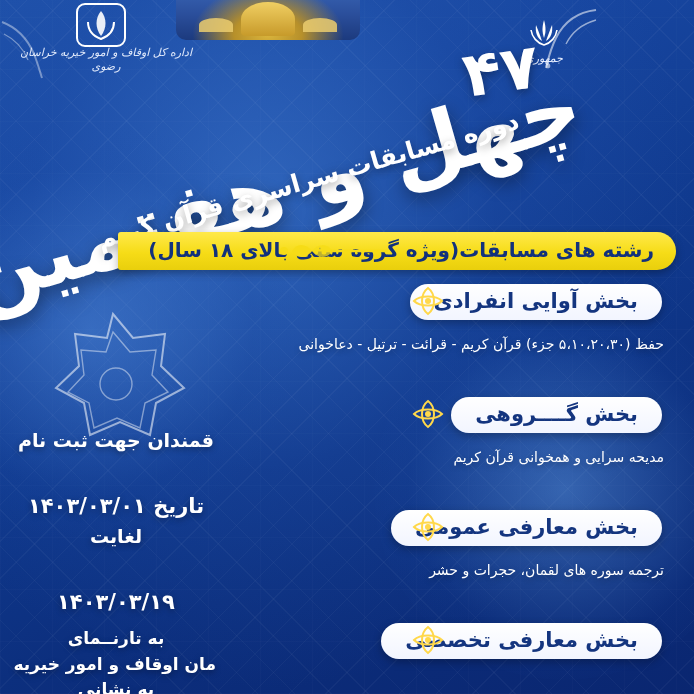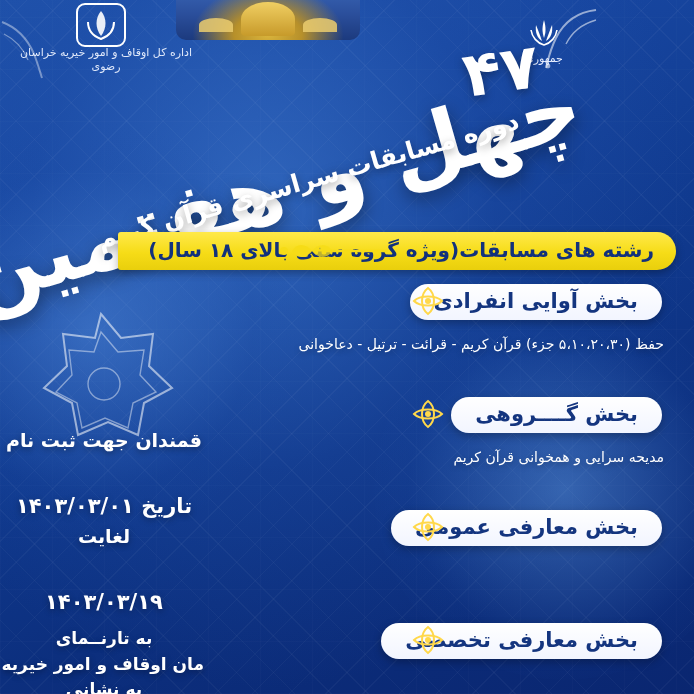--- a/index.html
+++ b/index.html
@@ -56,20 +56,21 @@
     pointer-events: none;
   }
 
   
   .top-strip {
     position: absolute;
     top: 0;
     left: 0;
     width: 598px;
     height: 92px;
+    font-style: italic;
   }
   .shrine-photo {
     position: absolute;
     left: 176px;
     top: -26px;
     width: 184px;
     height: 66px;
     background:
       radial-gradient(ellipse at 50% 92%, #d9b43c 0%, #b7902a 26%, rgba(183,144,42,0) 58%),
       linear-gradient(180deg, #3f6ec0 0%, #2b4f9c 60%, #1c3a7e 100%);
@@ -260,21 +261,21 @@
     top: 52px;
     color: #ffffff;
     font-size: 14px;
     white-space: nowrap;
     text-shadow: 0 2px 6px rgba(0,0,0,0.3);
   }
 
   
   .info-panel {
     position: absolute;
-    left: 8px;
+    left: 20px;
     top: 300px;
     width: 190px;
     height: 394px;
     text-align: center;
     color: #ffffff;
   }
   .panel-medallion {
     position: absolute;
     left: 18px;
     top: 8px;
@@ -391,20 +392,21 @@
     </div>
 
     <div class="row">
       <div class="pill-rule"></div>
       <div class="pill">بخش معارفی عمومی</div>
       <svg class="pill-ornament" viewBox="0 0 36 30">
         <path d="M18 2 C10 8 10 22 18 28 C26 22 26 8 18 2 Z" fill="none" stroke="currentColor" stroke-width="2"></path>
         <path d="M4 15 C10 9 26 9 32 15 C26 21 10 21 4 15 Z" fill="none" stroke="currentColor" stroke-width="2"></path>
         <circle cx="18" cy="15" r="3" fill="currentColor"></circle>
       </svg>
+      <div class="row-desc">ترجمه سوره های لقمان، حجرات و حشر</div>
     </div>
 
     <div class="row">
       <div class="pill-rule"></div>
       <div class="pill">بخش معارفی  تخصصی</div>
       <svg class="pill-ornament" viewBox="0 0 36 30">
         <path d="M18 2 C10 8 10 22 18 28 C26 22 26 8 18 2 Z" fill="none" stroke="currentColor" stroke-width="2"></path>
         <path d="M4 15 C10 9 26 9 32 15 C26 21 10 21 4 15 Z" fill="none" stroke="currentColor" stroke-width="2"></path>
         <circle cx="18" cy="15" r="3" fill="currentColor"></circle>
       </svg>

